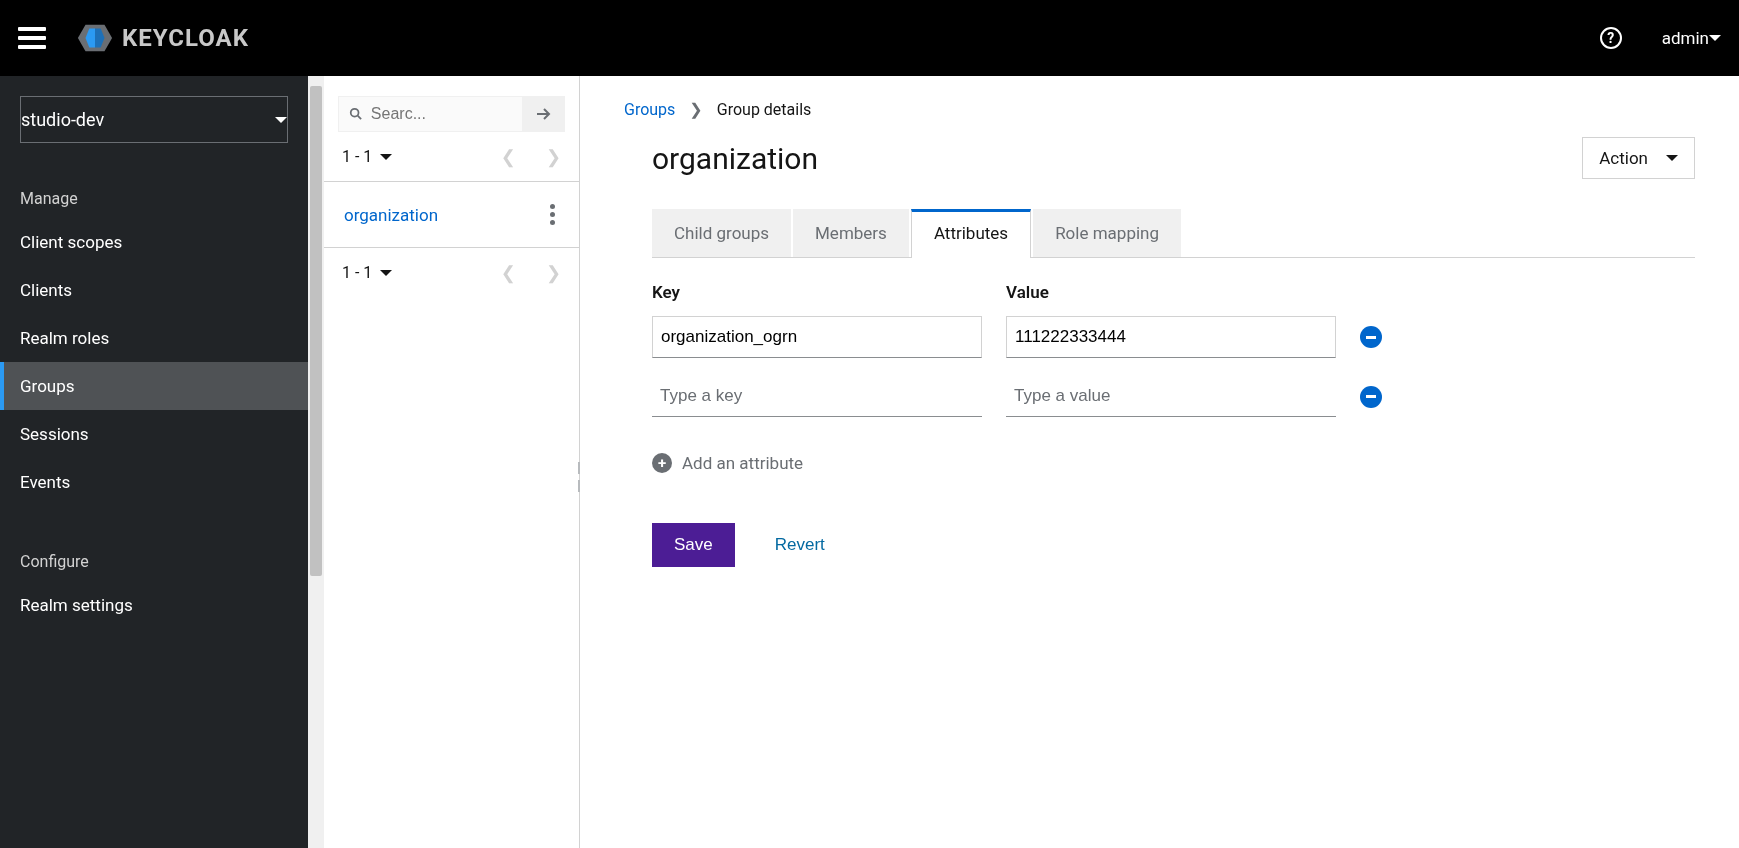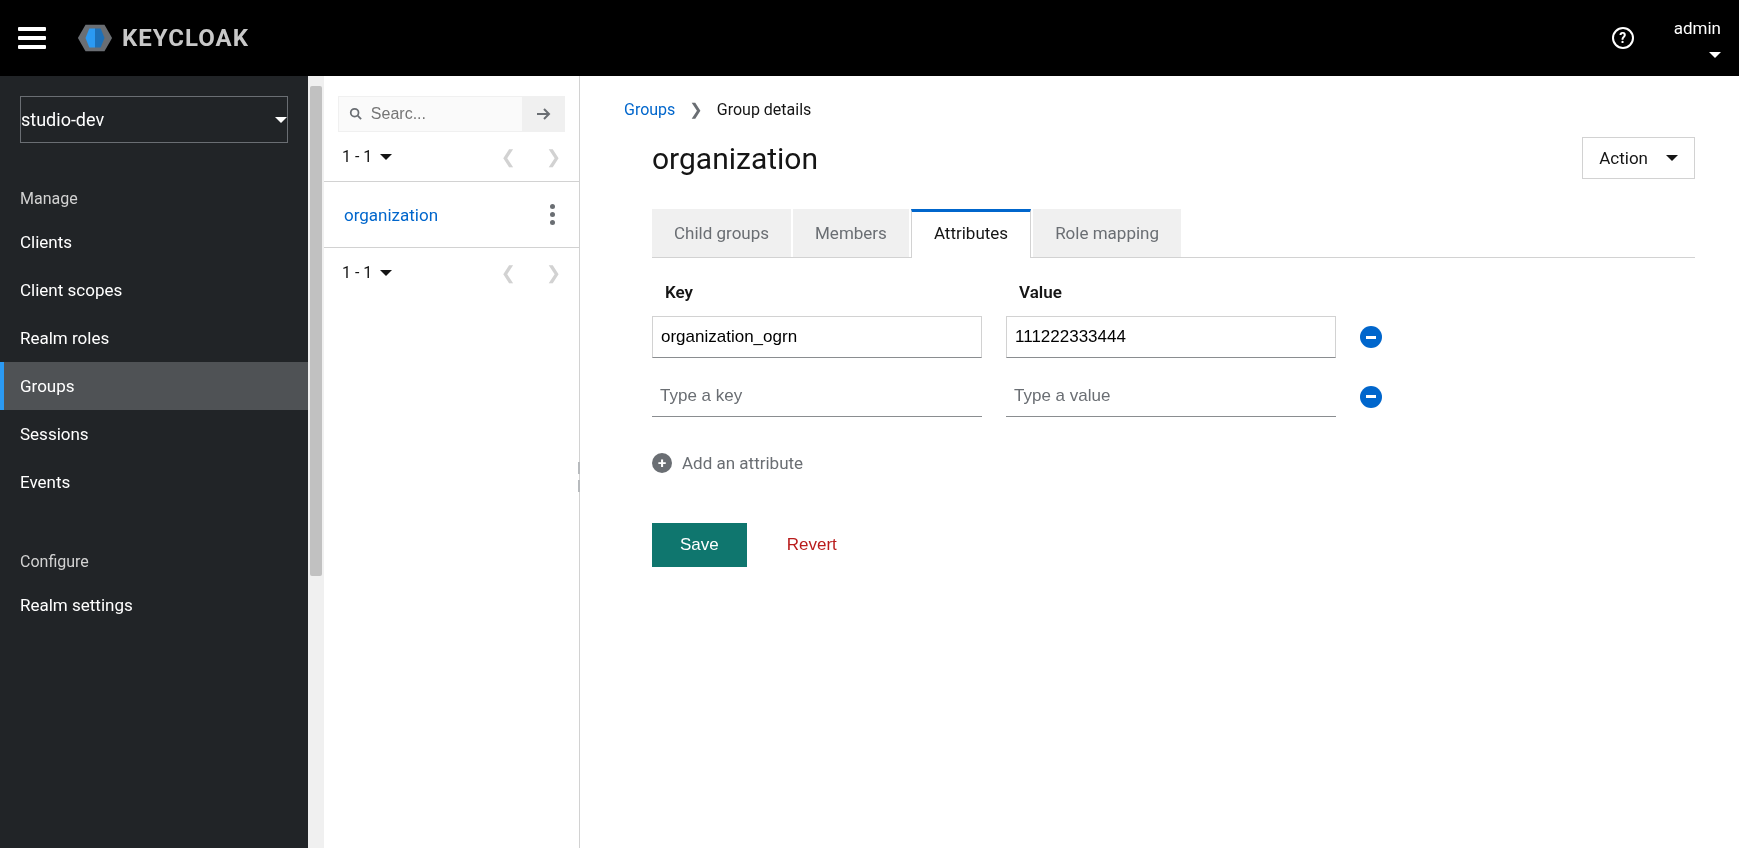--- a/index.html
+++ b/index.html
@@ -7,21 +7,21 @@
     
     .topbar { height: 76px; background: #000; display: flex; align-items: center; padding: 0 18px; justify-content: space-between; }
     .topbar-left { display: flex; align-items: center; gap: 30px; }
     .hamburger { width: 28px; height: 22px; display: flex; flex-direction: column; justify-content: space-between; cursor: pointer; }
     .hamburger span { height: 4px; background: #fff; border-radius: 1px; }
     .logo { display: flex; align-items: center; gap: 8px; }
     .logo-mark { width: 38px; height: 38px; position: relative; }
     .logo-text { color: #c8c8c8; font-weight: 700; letter-spacing: 1px; font-size: 24px; }
     .topbar-right { display: flex; align-items: center; gap: 40px; color: #fff; }
     .help-icon { width: 22px; height: 22px; border: 2px solid #fff; border-radius: 50%; display: flex; align-items: center; justify-content: center; font-size: 14px; font-weight: bold; cursor: pointer; }
-    .user-menu { display: flex; align-items: flex-end; gap: 14px; cursor: pointer; font-size: 17px; flex-direction: column; }
+    .user-menu { display: flex; align-items: center; cursor: pointer; font-size: 17px; }
     .caret-down { width: 0; height: 0; border-left: 6px solid transparent; border-right: 6px solid transparent; border-top: 6px solid #fff; }
     
     .main { display: flex; height: calc(100vh - 76px); }
     
     .sidebar { width: 308px; background: #212427; color: #fff; overflow-y: auto; flex-shrink: 0; }
     .realm-select { margin: 20px 20px 36px 20px; border: 1px solid #6a6e73; padding: 12px 0; display: flex; justify-content: space-between; align-items: center; cursor: pointer; font-size: 18px; }
     .realm-select .caret-down { border-top-color: #fff; }
     .section-header { padding: 10px 20px; font-size: 16px; color: #d2d2d2; }
     .nav-item { padding: 14px 20px; font-size: 17px; cursor: pointer; color: #fff; }
     .nav-item.active { background: #4f5255; position: relative; }
@@ -56,35 +56,35 @@
     .page-title { font-size: 30px; font-weight: 400; }
     .action-btn { border: 1px solid #d2d2d2; padding: 10px 16px; display: flex; align-items: center; gap: 18px; cursor: pointer; font-size: 17px; background: #fff; }
     .action-btn .caret-down { border-top-color: #151515; }
     
     .tabs { display: flex; border-bottom: 1px solid #d2d2d2; margin-left: 28px; }
     .tab { padding: 14px 22px; font-size: 17px; color: #6a6e73; cursor: pointer; background: #f0f0f0; margin-right: 2px; }
     .tab.active { color: #151515; background: #fff; border-top: 3px solid #06c; border-left: 1px solid #d2d2d2; border-right: 1px solid #d2d2d2; margin-bottom: -1px; padding-top: 11px; }
     
     .attrs { margin-left: 28px; margin-top: 24px; }
     .attrs-header { display: flex; gap: 24px; margin-bottom: 14px; }
-    .col-key { width: 330px; font-weight: 600; font-size: 17px; margin-left: 13px; }
+    .col-key { width: 330px; font-weight: 600; font-size: 17px; }
     .col-value { width: 330px; font-weight: 600; font-size: 17px; }
     .attr-row { display: flex; gap: 24px; align-items: center; margin-bottom: 18px; }
     .attr-input { width: 330px; border: none; border-bottom: 1px solid #8a8d90; padding: 10px 8px; font-size: 17px; outline: none; background: #fff; }
     .attr-input::placeholder { color: #6a6e73; }
     .attr-input.filled { border: 1px solid #d2d2d2; border-bottom: 1px solid #8a8d90; }
     .remove-btn { width: 22px; height: 22px; border-radius: 50%; background: #06c; color: #fff; display: flex; align-items: center; justify-content: center; cursor: pointer; font-weight: bold; flex-shrink: 0; }
     .remove-btn::before { content: ''; width: 10px; height: 3px; background: #fff; }
     
     .add-attr { display: flex; align-items: center; gap: 10px; color: #6a6e73; font-size: 17px; cursor: pointer; margin-top: 36px; margin-bottom: 50px; }
     .plus-circle { width: 20px; height: 20px; border-radius: 50%; background: #6a6e73; color: #fff; display: flex; align-items: center; justify-content: center; font-weight: bold; font-size: 15px; }
     
     .form-actions { display: flex; gap: 40px; align-items: center; }
-    .btn-primary { background: #0f766e; color: #fff; border: none; padding: 12px 28px; font-size: 17px; cursor: pointer; }
-    .btn-link { color: #b91c1c; background: none; border: none; font-size: 17px; cursor: pointer; }
+    .btn-primary { background: #4c1d95; color: #fff; border: none; padding: 12px 22px; font-size: 17px; cursor: pointer; }
+    .btn-link { color: #0369a1; background: none; border: none; font-size: 17px; cursor: pointer; }
   </style>
 </head>
 <body>
 
 <div class="topbar">
   <div class="topbar-left">
     <div class="hamburger">
       <span></span>
         <span></span>
         <span></span>
@@ -110,22 +110,22 @@
 </div>
 
 <div class="main">
 
   <div class="sidebar">
     <div class="realm-select">
       <span>studio-dev</span>
       <span class="caret-down"></span>
     </div>
     <div class="section-header">Manage</div>
+    <div class="nav-item">Client scopes</div>
     <div class="nav-item">Clients</div>
-    <div class="nav-item">Client scopes</div>
     <div class="nav-item">Realm roles</div>
     <div class="nav-item active">Groups</div>
     <div class="nav-item">Sessions</div>
     <div class="nav-item">Events</div>
     <div class="nav-spacer"></div>
     <div class="section-header">Configure</div>
     <div class="nav-item">Realm settings</div>
   </div>
 
   <div class="scrollbar-track">

